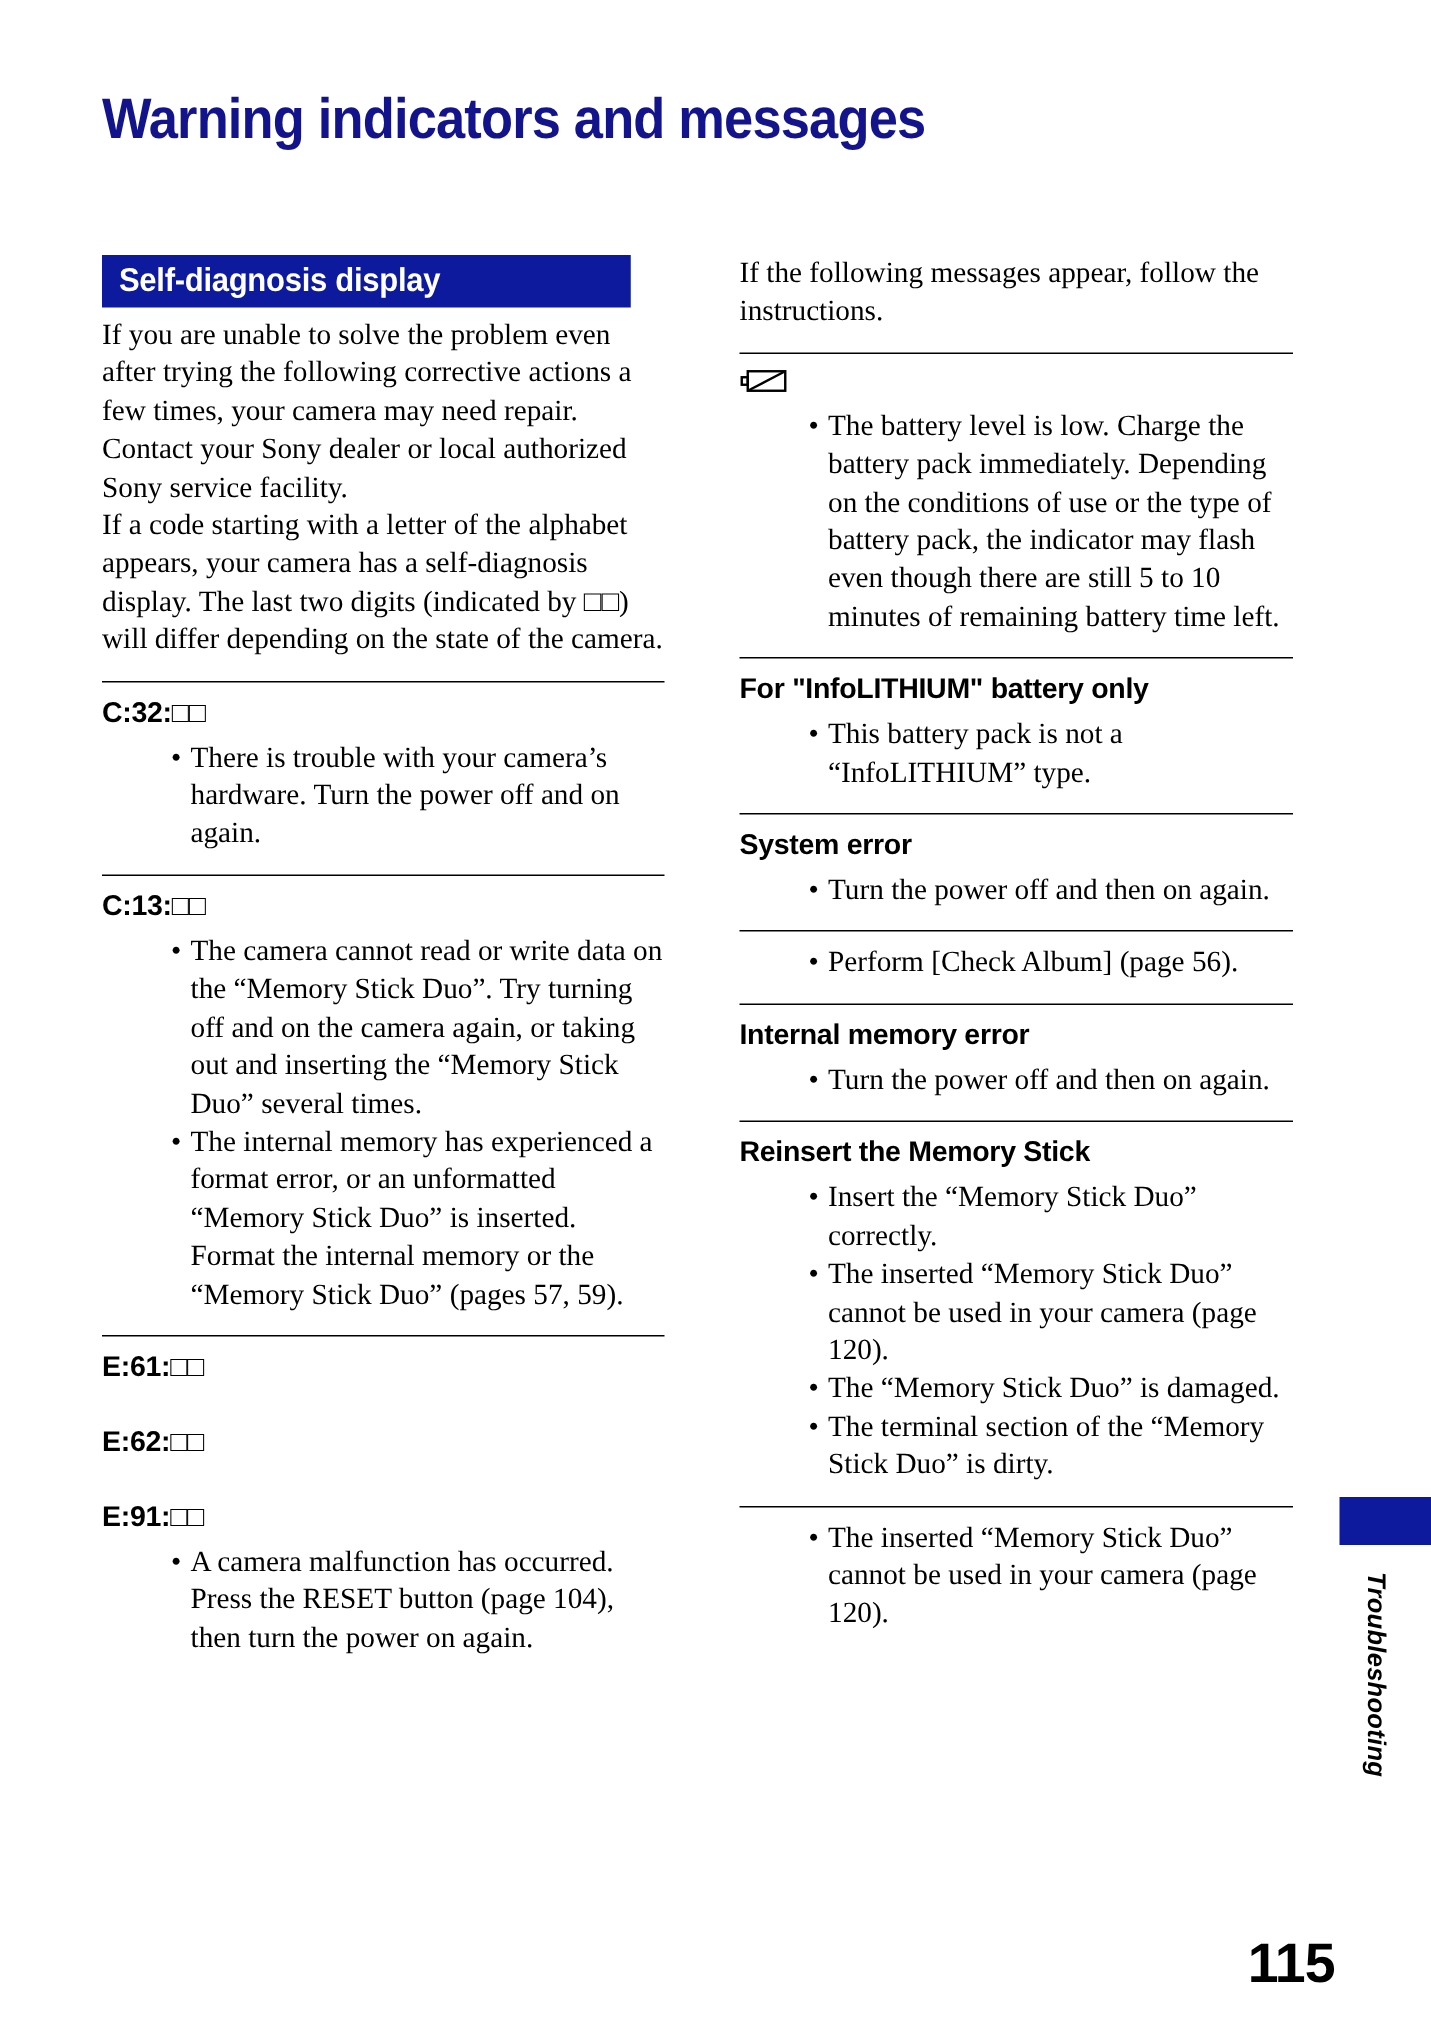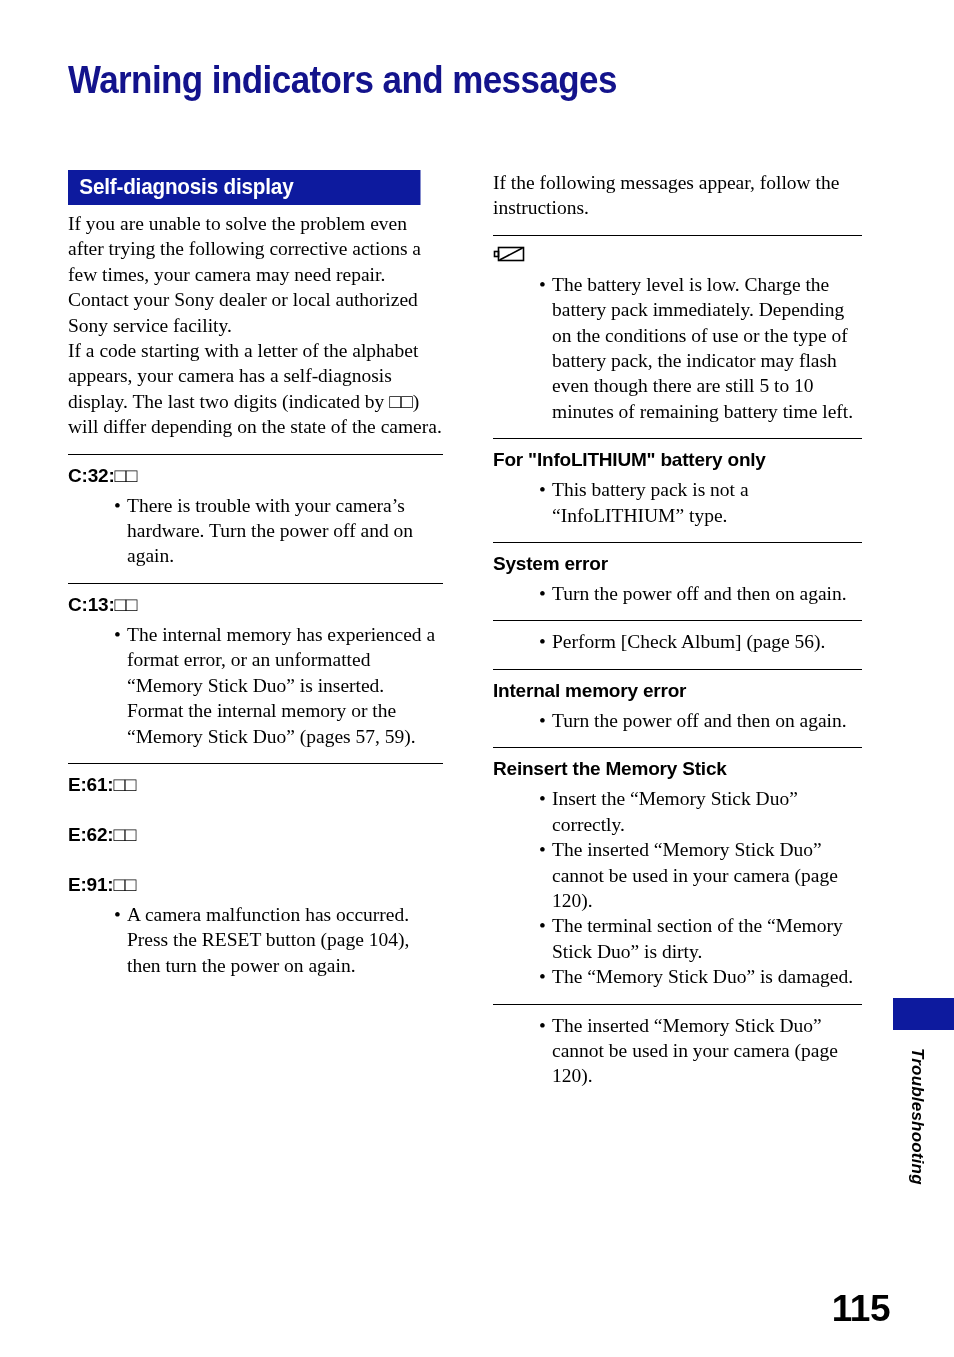--- a/index.html
+++ b/index.html
@@ -176,20 +176,21 @@
 
     <hr class="rule">
     <div class="subhead">C:32:□□</div>
     <ul class="bullets">
       <li>There is trouble with your camera’s hardware. Turn the power off and on again.</li>
     </ul>
 
     <hr class="rule">
     <div class="subhead">C:13:□□</div>
     <ul class="bullets">
+      <li>The camera cannot read or write data on the “Memory Stick Duo”. Try turning off and on the camera again, or taking out and inserting the “Memory Stick Duo” several times.</li>
       <li>The internal memory has experienced a format error, or an unformatted “Memory Stick Duo” is inserted. Format the internal memory or the “Memory Stick Duo” (pages 57, 59).</li>
     </ul>
 
     <hr class="rule">
     <div class="subhead">E:61:□□</div>
     <div class="spacer-md"></div>
     <div class="subhead">E:62:□□</div>
     <div class="spacer-md"></div>
     <div class="subhead">E:91:□□</div>
     <ul class="bullets">
@@ -236,22 +237,22 @@
     <div class="subhead">Internal memory error</div>
     <ul class="bullets">
       <li>Turn the power off and then on again.</li>
     </ul>
 
     <hr class="rule">
     <div class="subhead">Reinsert the Memory Stick</div>
     <ul class="bullets">
       <li>Insert the “Memory Stick Duo” correctly.</li>
       <li>The inserted “Memory Stick Duo” cannot be used in your camera (page 120).</li>
+      <li>The “Memory Stick Duo” is damaged.</li>
       <li>The terminal section of the “Memory Stick Duo” is dirty.</li>
-      <li>The “Memory Stick Duo” is damaged.</li>
     </ul>
 
     <hr class="rule">
     <ul class="bullets">
       <li>The inserted “Memory Stick Duo” cannot be used in your camera (page 120).</li>
     </ul>
 
   </div>
 </div>
 

